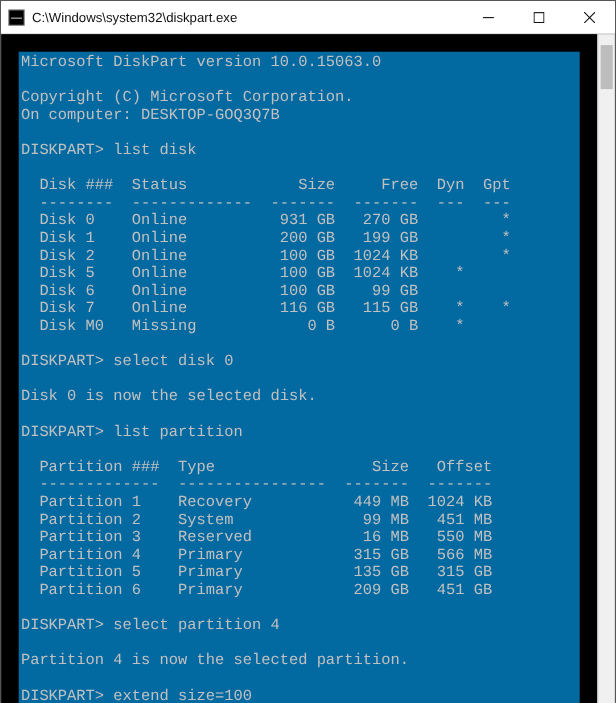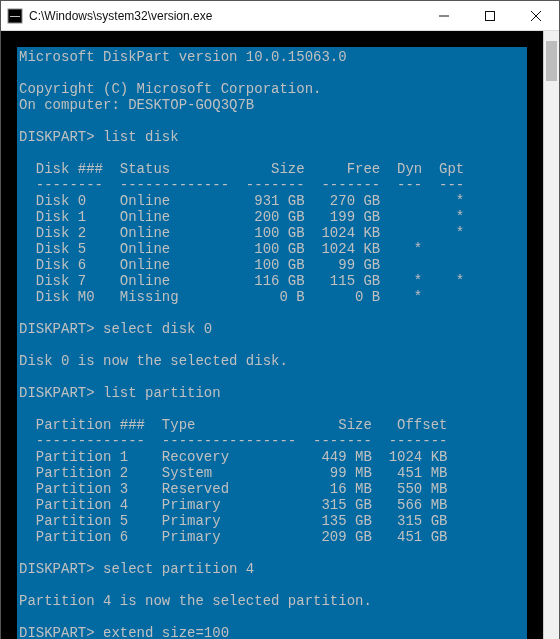--- a/index.html
+++ b/index.html
@@ -81,21 +81,21 @@
 <body>
 
 <div class="window">
   <div class="titlebar">
     <span class="icon">
       <svg viewBox="0 0 16 16">
           <rect x="1" y="1" width="14" height="14" fill="#000" stroke="#888"></rect>
           <rect x="3" y="8" width="10" height="1" fill="#c0c0c0"></rect>
         </svg>
     </span>
-    <span class="title-text">C:\Windows\system32\version.exe</span>
+    <span class="title-text">C:\Windows\system32\diskpart.exe</span>
     <span class="spacer"></span>
     <span class="winbtn">
       <svg viewBox="0 0 10 10">
           <line x1="0" y1="5" x2="10" y2="5" stroke="currentColor" stroke-width="1"></line>
         </svg>
     </span>
     <span class="winbtn">
       <svg viewBox="0 0 10 10">
           <rect x="0.5" y="0.5" width="9" height="9" fill="none" stroke="currentColor" stroke-width="1"></rect>
         </svg>

